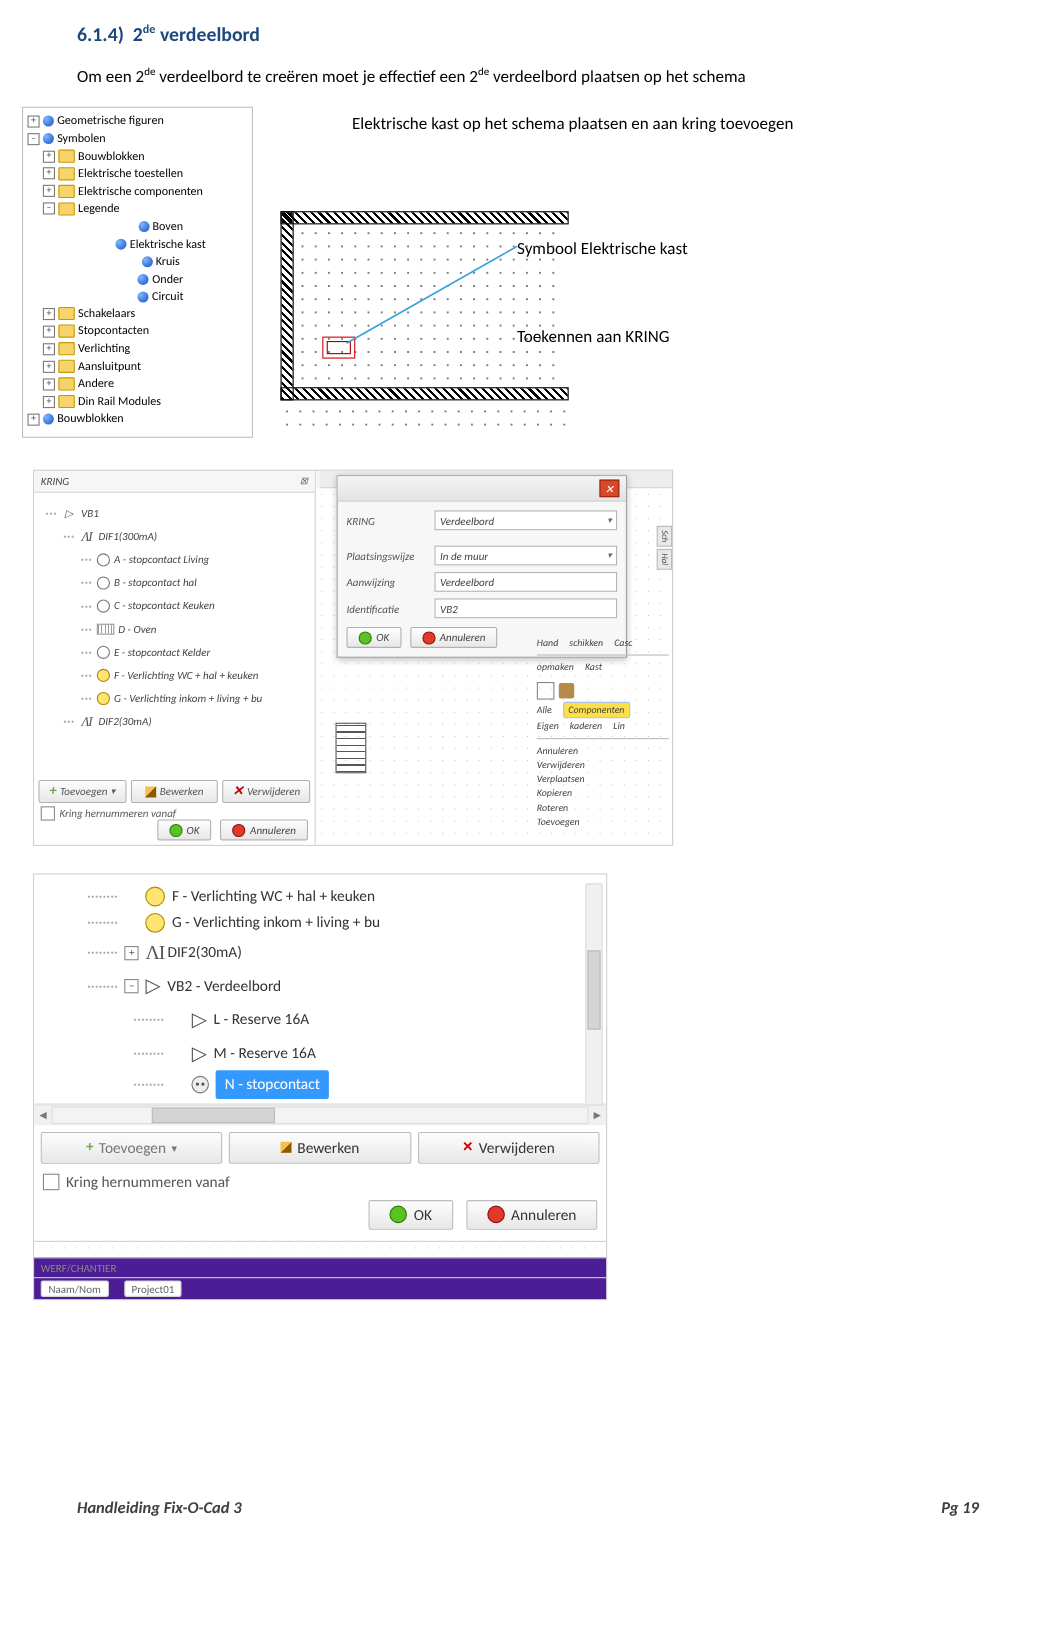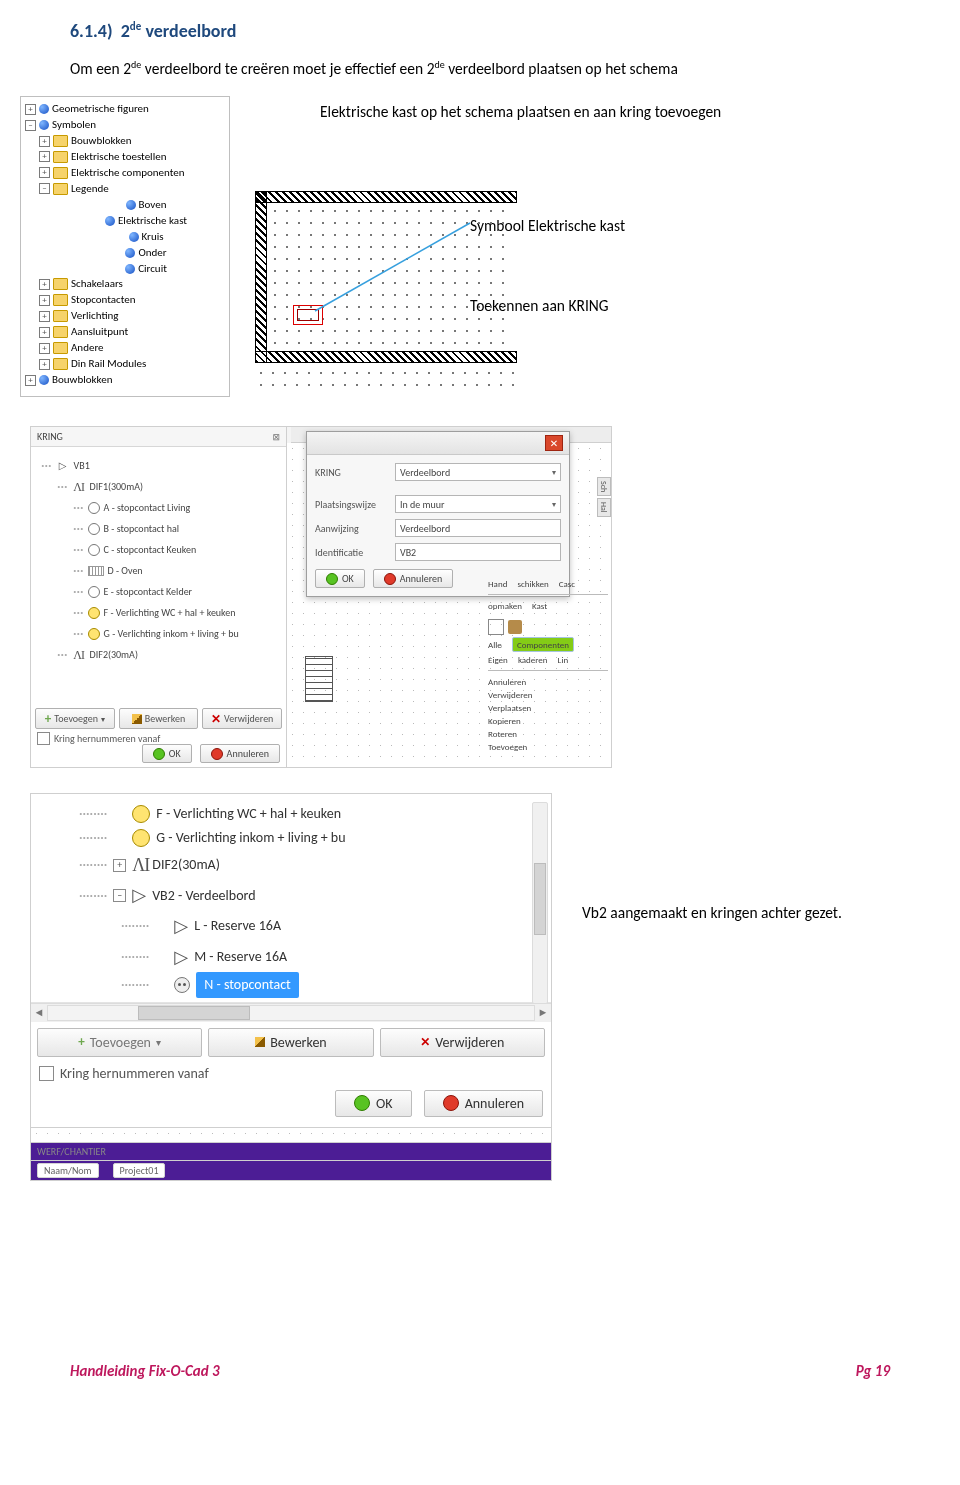--- a/index.html
+++ b/index.html
@@ -106,20 +106,21 @@
   .shot2 {
     position: relative;
     width: 580px;
     height: 340px;
     border:1px solid #cfcfcf;
     margin: 0 0 20px -40px;
     font-size: 10px;
     color:#454545;
     overflow:hidden;
     background:#f4f4f4;
+    font-style:italic;
   }
   .shot2 .leftpanel {
     position:absolute; left:0; top:0; width:255px; height:340px;
     background:#fff; border-right:1px solid #cfcfcf;
   }
   .kringhdr {
     padding:3px 6px; border-bottom:1px solid #d7d7d7; background:#f6f6f6;
     display:flex; justify-content:space-between; align-items:center;
   }
   .kringhdr .x { color:#777; font-size:9px; }
@@ -204,21 +205,21 @@
     background:linear-gradient(#fff,#e7e7e7);
     display:flex; align-items:center; gap:4px; font-size:10px;
   }
 
   .ribbon {
     position:absolute; right:3px; top:150px; width:120px;
     font-size:9px; color:#444;
   }
   .ribbon .line{border-top:1px solid #bbb;margin:4px 0;}
   .ribbon .item{display:flex;align-items:center;gap:4px;padding:1px 0;}
-  .ribbon .boxed{border:1px solid #a6c4e0;padding:1px 4px;border-radius:2px;background:#84cc16;}
+  .ribbon .boxed{border:1px solid #a6c4e0;padding:1px 4px;border-radius:2px;background:#fde047;}
 
   .sidetabs {
     position:absolute; right:0; top:50px; width:14px;
   }
   .sidetab {
     writing-mode: vertical-rl;
     font-size:8px; background:#e8e8e8; border:1px solid #bcbcbc;
     margin-bottom:2px; padding:3px 1px; color:#555;
   }
 
@@ -318,21 +319,21 @@
     position:absolute; right:3px; top:8px; width:14px; height:200px;
     background:#f0f0f0; border:1px solid #dcdcdc; border-radius:2px;
   }
   .vthumb3{position:absolute;left:1px;top:60px;width:10px;height:70px;background:#d4d4d4;border:1px solid #bcbcbc;}
 
   .footer {
     position: absolute;
     bottom: 20px;
     left: 70px; right: 70px;
     display:flex; justify-content:space-between;
-    color:#be185d; font-style:italic; font-weight:bold; font-size:15px;
+    color:#404040; font-style:italic; font-weight:bold; font-size:15px;
     border-top:0;
   }
   .chkbox {
     display:inline-block; width:11px; height:11px; border:1px solid #8a8a8a; background:#fff;
   }
 </style>
 </head>
 <body>
 
 <div class="page">
@@ -713,22 +714,19 @@
       <div style="height:14px;background-image: radial-gradient(#bbb 0.7px, transparent 0.7px);background-size: 11px 11px;border-top:1px solid #cfcfcf;"></div>
       <div class="botstrip">
         <span class="wf">WERF/CHANTIER</span>
       </div>
       <div class="botstrip">
         <span class="nn">Naam/Nom</span>
         <span class="nn">Project01</span>
       </div>
     </div>
 
-    <div style="flex:1;">
-      <div class="para" style="margin-top:110px;font-size:15.5px;">Vb2 aangemaakt en kringen achter gezet.</div>
-    </div>
   </div>
 
   <div class="footer">
     <span>Handleiding Fix-O-Cad 3</span>
     <span>Pg 19</span>
   </div>
 </div>
 
 </body></html>

